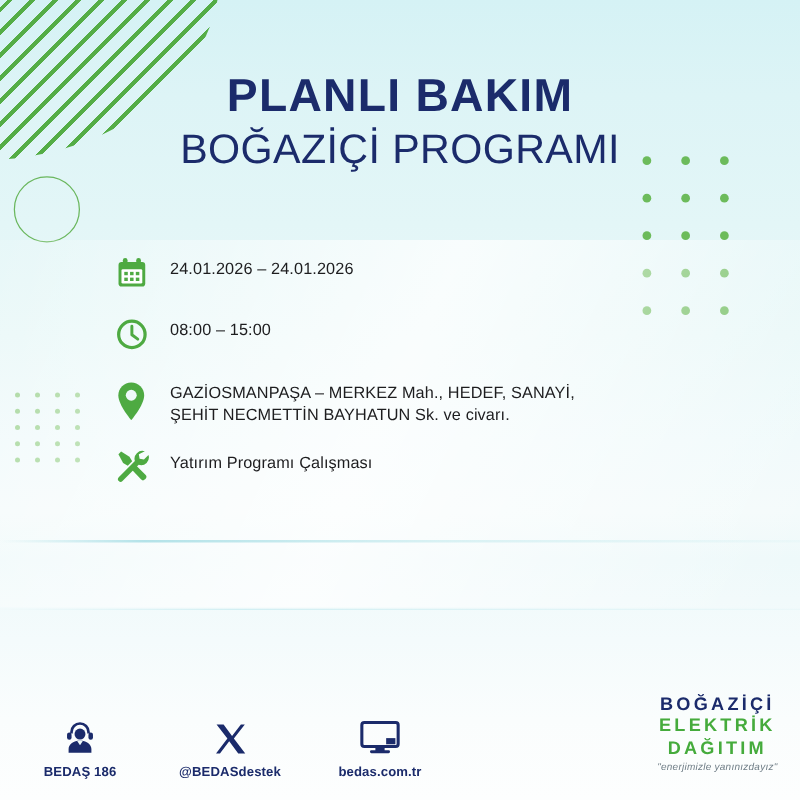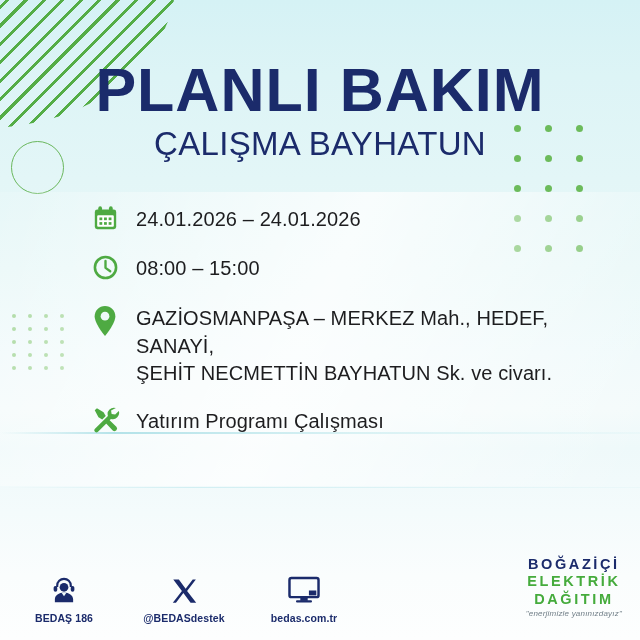--- a/index.html
+++ b/index.html
@@ -89,21 +89,21 @@
   .dots-left {
     left:12px; top:314px;
     grid-template-columns:repeat(4, 16px);
     grid-template-rows:repeat(5, 13px);
   }
   .dots-left span { width:4px; height:4px; background:#8ecb7e; opacity:.85; }
 
   
   .heading { position:absolute; left:0; right:0; top:58px; text-align:center; }
   .title-main {
-    font-size:61px;
+    font-size:37px;
     font-weight:bold;
     letter-spacing:1px;
     color:#1b2b6b;
     line-height:1.05;
     white-space:nowrap;
   }
   .title-sub {
     margin-top:4px;
     font-size:33px;
     font-weight:normal;
@@ -115,21 +115,21 @@
 
   
   .info { position:absolute; left:88px; top:200px; width:530px; }
   .row { display:flex; align-items:flex-start; margin-bottom:14px; }
   .row .ico {
     width:34px; min-width:34px; height:36px;
     display:flex; align-items:center; justify-content:center;
     margin-right:14px;
   }
   .row .txt {
-    font-size:20px;
+    font-size:13px;
     color:#1d1d1f;
     line-height:1.38;
     padding-top:6px;
     letter-spacing:.1px;
   }
   .row.date  { margin-bottom:13px; }
   .row.time  { margin-bottom:18px; }
   .row.work  { margin-bottom:18px; }
   .row.place .txt { padding-top:2px; }
 
@@ -227,21 +227,21 @@
       <span></span>
       <span></span>
   </div>
 
   <div class="sheen"></div>
   <div class="wave-line"></div>
   <div class="wave-line2"></div>
 
   <div class="heading">
     <div class="title-main">PLANLI BAKIM</div>
-    <div class="title-sub">ÇALIŞMA BAYHATUN</div>
+    <div class="title-sub">BOĞAZİÇİ PROGRAMI</div>
   </div>
 
   <div class="info">
 
     <div class="row date">
       <span class="ico">
         <svg width="27" height="27" viewBox="0 0 24 24">
           <rect x="2.5" y="4" width="19" height="17.5" rx="2.2" fill="#4eaa42"></rect>
           <rect x="4.6" y="9.2" width="14.8" height="10.2" rx="1" fill="#ffffff"></rect>
           <rect x="5.6" y="1.2" width="3.3" height="5.2" rx="1.6" fill="#4eaa42"></rect>

